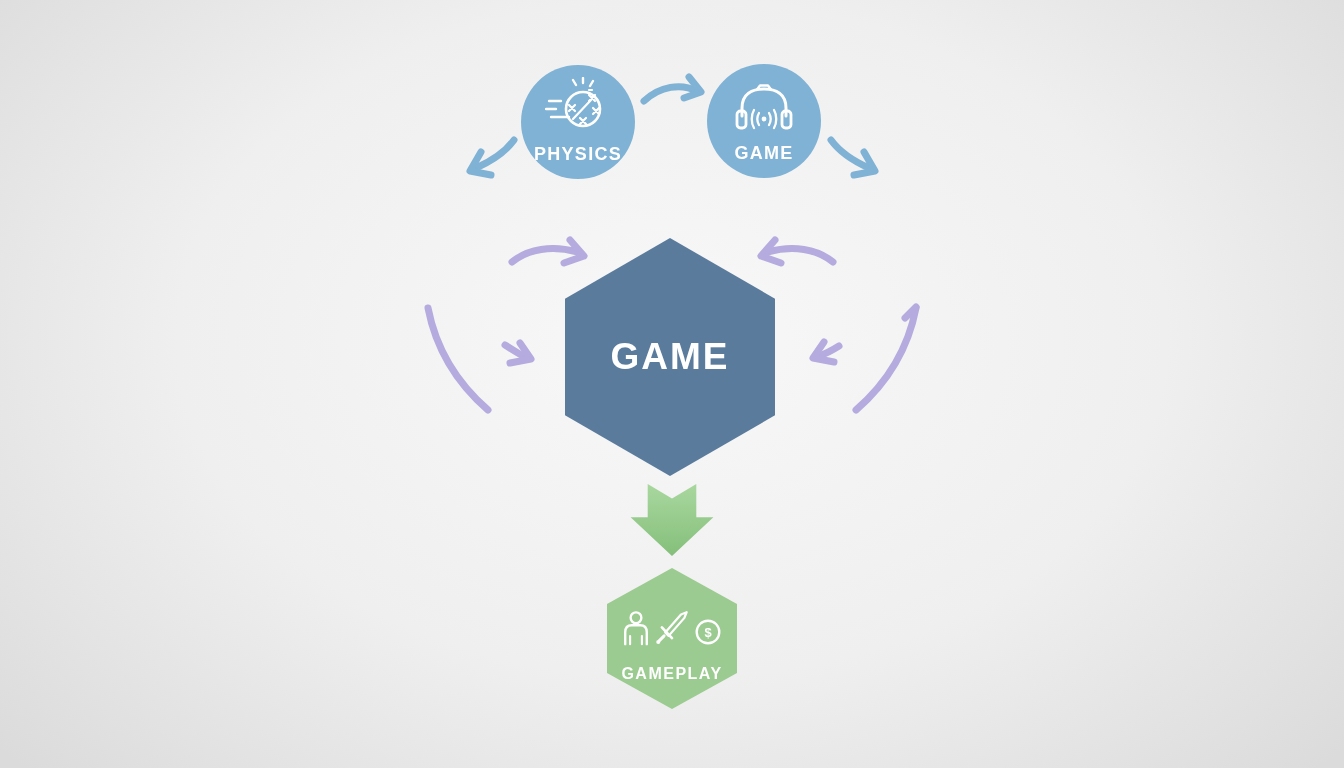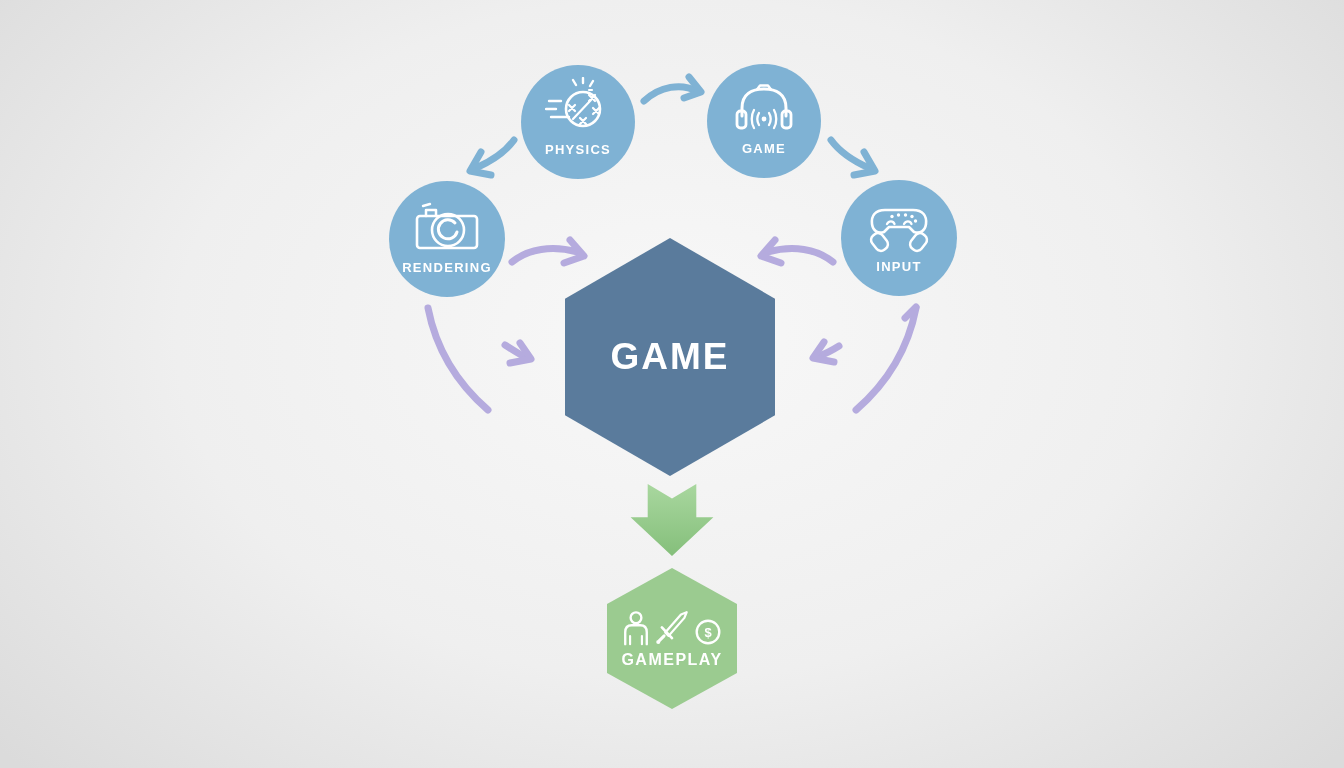--- a/index.html
+++ b/index.html
@@ -17,22 +17,22 @@
   .connector-layer path{fill:none;stroke-linecap:round;stroke-linejoin:round;}
   .blue-arrow{stroke:var(--connector_blue,#7fb2d4);stroke-width:7;}
   .lav-arrow{stroke:var(--connector_lavender,#b5abde);stroke-width:7;}
 
   .module{
     position:absolute;border-radius:50%;
     background:var(--module_fill,#7fb2d4);
   }
   .module .icon{position:absolute;left:50%;transform:translateX(-50%);}
   .module-label{
-    position:absolute;left:0;right:0;bottom:22px;text-align:center;
-    color:var(--label_text,#ffffff);font-weight:bold;font-size:13px;letter-spacing:1.3px;
+    position:absolute;left:0;right:0;bottom:14px;text-align:center;
+    color:var(--label_text,#ffffff);font-weight:bold;font-size:18px;letter-spacing:1.3px;
   }
   .icon *{stroke:#ffffff;fill:none;stroke-linecap:round;stroke-linejoin:round;}
   .icon .fill{fill:#ffffff;stroke:none;}
 
   .hex{
     position:absolute;
     clip-path:polygon(50% 0%, 100% 25.5%, 100% 74.5%, 50% 100%, 0% 74.5%, 0% 25.5%);
     display:flex;flex-direction:column;align-items:center;justify-content:center;
   }
   .engine-hex{
@@ -43,21 +43,21 @@
     color:var(--label_text,#ffffff);font-weight:bold;font-size:37px;
     letter-spacing:2px;text-align:center;line-height:1.15;
   }
   .gameplay-hex{
     left:607px;top:568px;width:130px;height:141px;
     background:var(--gameplay_fill,#9bcb90);
     justify-content:flex-start;
   }
   .gameplay-icons{display:flex;align-items:flex-end;gap:4px;margin-top:30px;height:48px;}
   .gameplay-label{
-    margin-top:5px;color:var(--label_text,#ffffff);font-weight:bold;
+    margin-top:19px;color:var(--label_text,#ffffff);font-weight:bold;
     font-size:16px;letter-spacing:1.5px;
   }
   .flow-arrow{position:absolute;left:627px;top:481px;}
 </style>
 </head>
 <body>
 
 <div class="stage">
 
   <svg class="connector-layer" width="1344" height="768" viewBox="0 0 1344 768">
@@ -134,46 +134,21 @@
       <rect stroke-width="2.8" x="50" y="29" width="9" height="17" rx="3.5"></rect>
       <circle class="fill" cx="32" cy="37" r="2.4"></circle>
       <path stroke-width="2.3" d="M27 31 C25 34.5 25 39.5 27 43"></path>
       <path stroke-width="2.3" d="M22 28 C19 33 19 41 22 46"></path>
       <path stroke-width="2.3" d="M37 31 C39 34.5 39 39.5 37 43"></path>
       <path stroke-width="2.3" d="M42 28 C45 33 45 41 42 46"></path>
     </svg>
     <div class="module-label">GAME</div>
   </div>
 
-  <div class="module" style="left:389px;top:181px;width:116px;height:116px;">
-    <svg class="icon" style="top:20px;" width="66" height="54" viewBox="0 0 66 54">
-      <path stroke-width="2.4" d="M9 5 L16 3"></path>
-      <path stroke-width="2.5" d="M12 15 V9 H22 V15"></path>
-      <rect stroke-width="2.6" x="3" y="15" width="60" height="32" rx="3"></rect>
-      <circle stroke-width="2.6" cx="34" cy="29" r="16"></circle>
-      <path stroke-width="3" d="M41 22 A9.5 9.5 0 1 0 43 31"></path>
-    </svg>
-    <div class="module-label">RENDERING</div>
-  </div>
 
-  <div class="module" style="left:841px;top:180px;width:116px;height:116px;">
-    <svg class="icon" style="top:20px;" width="68" height="58" viewBox="0 0 68 58">
-      <rect stroke-width="2.5" x="8" y="33" width="13" height="18" rx="5.5" transform="rotate(-38 14.5 42)"></rect>
-      <rect stroke-width="2.5" x="47" y="33" width="13" height="18" rx="5.5" transform="rotate(38 53.5 42)"></rect>
-      <path stroke-width="2.6" d="M20 10 H48 C58 10 62 16 61 24 C60 31 55 34 49 32 L44 27 H24 L19 32 C13 34 8 31 7 24 C6 16 10 10 20 10 Z"></path>
-      <circle class="fill" cx="27" cy="16.5" r="1.7"></circle>
-      <circle class="fill" cx="33.5" cy="15" r="1.7"></circle>
-      <circle class="fill" cx="40.5" cy="15" r="1.7"></circle>
-      <circle class="fill" cx="47" cy="16.5" r="1.7"></circle>
-      <circle class="fill" cx="50.5" cy="21" r="1.7"></circle>
-      <path stroke-width="2.3" d="M22 24 C24 20.5 28 20.5 29.5 24"></path>
-      <path stroke-width="2.3" d="M39 24 C41 20.5 45 20.5 46.5 24"></path>
-    </svg>
-    <div class="module-label">INPUT</div>
-  </div>
 
   <div class="hex engine-hex">
     <div class="engine-title">
       <div>GAME</div>
     </div>
   </div>
 
   <svg class="flow-arrow" width="90" height="78" viewBox="0 0 100 80">
     <defs>
       <linearGradient id="greenGrad" x1="0" y1="0" x2="0" y2="1">

